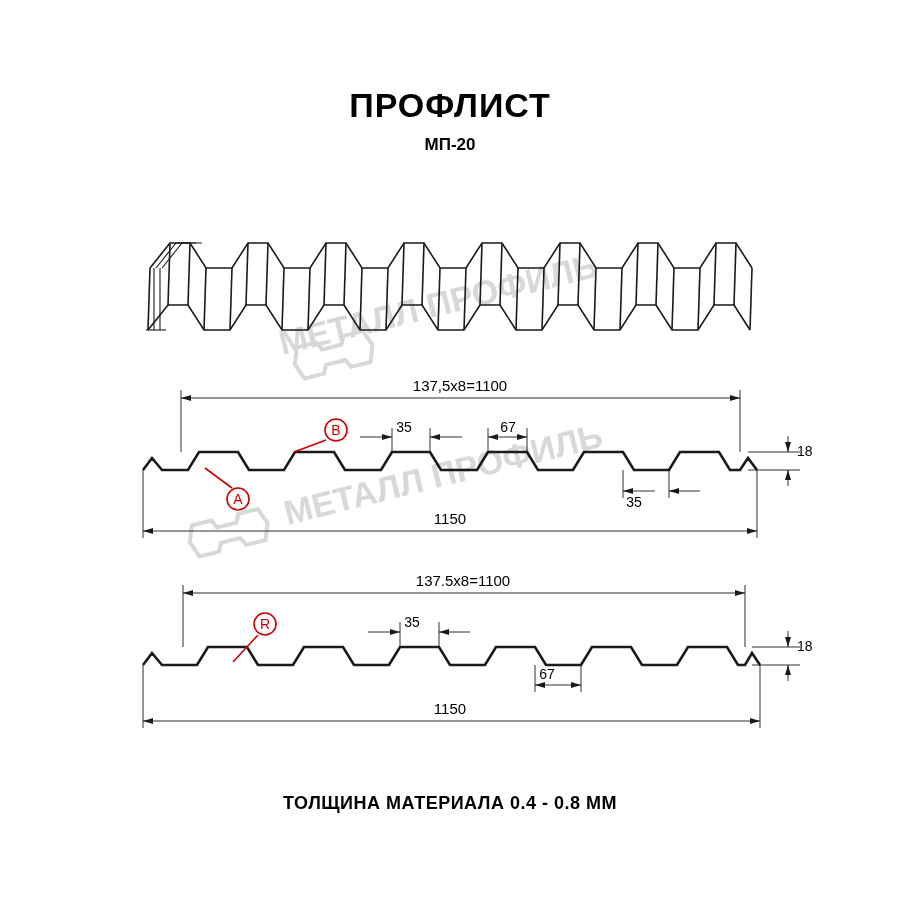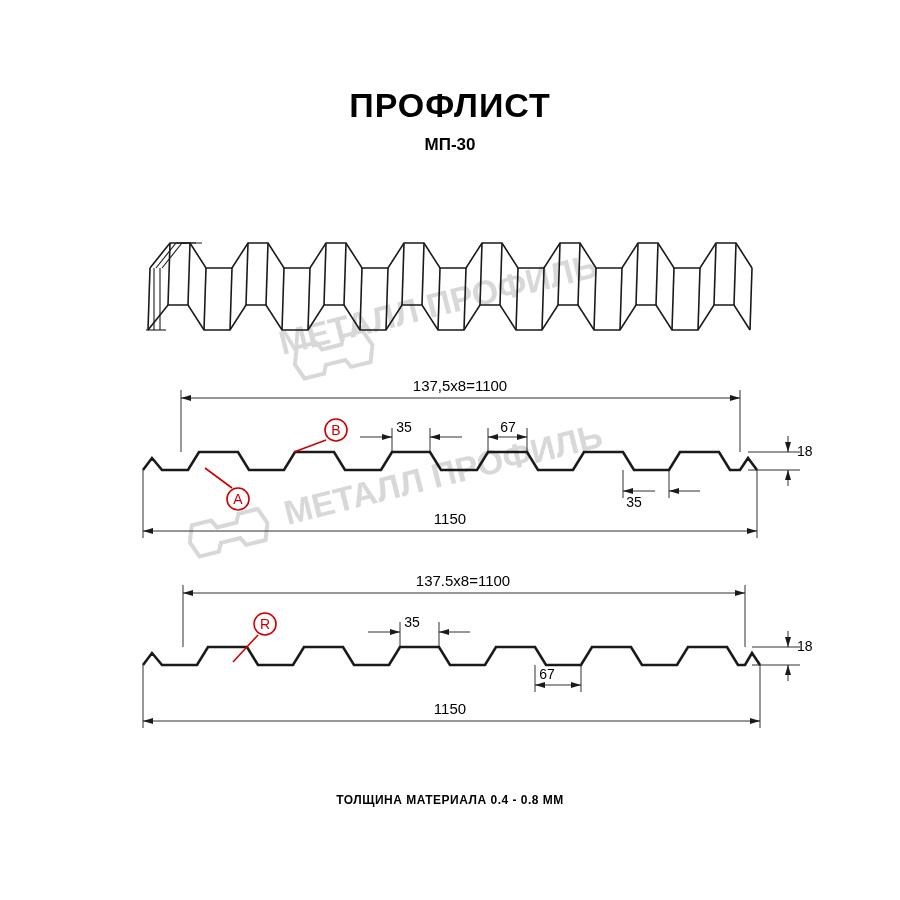--- a/index.html
+++ b/index.html
@@ -41,21 +41,21 @@
     font-size: 17px;
     font-weight: bold;
     color: #000;
   }
   .footer {
     position: absolute;
     top: 793px;
     left: 0;
     width: 900px;
     text-align: center;
-    font-size: 12px;
+    font-size: 18px;
     font-weight: bold;
     letter-spacing: 0.5px;
     color: #000;
   }
   svg.drawing {
     position: absolute;
     top: 0;
     left: 0;
   }
   .wm {
@@ -80,21 +80,21 @@
     transform: rotate(-14deg);
     transform-origin: left top;
   }
 </style>
 </head>
 <body>
 
 <div class="page">
 
   <div class="title">ПРОФЛИСТ</div>
-  <div class="subtitle">МП-30</div>
+  <div class="subtitle">МП-20</div>
 
   <div class="wm wm1">МЕТАЛЛ ПРОФИЛЬ</div>
   <div class="wm wm2">МЕТАЛЛ ПРОФИЛЬ</div>
 
   <svg class="drawing" width="900" height="900" viewBox="0 0 900 900">
 
     <g opacity="1">
       <g transform="translate(290,345) rotate(-14)">
         <path d="M0,20 L6,4 L26,4 L30,12 L50,12 L54,4 L74,4 L80,20 L74,36 L54,36 L50,28 L30,28 L26,36 L6,36 Z" fill="none" stroke="#d8d8d8" stroke-width="4"></path>
       </g>

